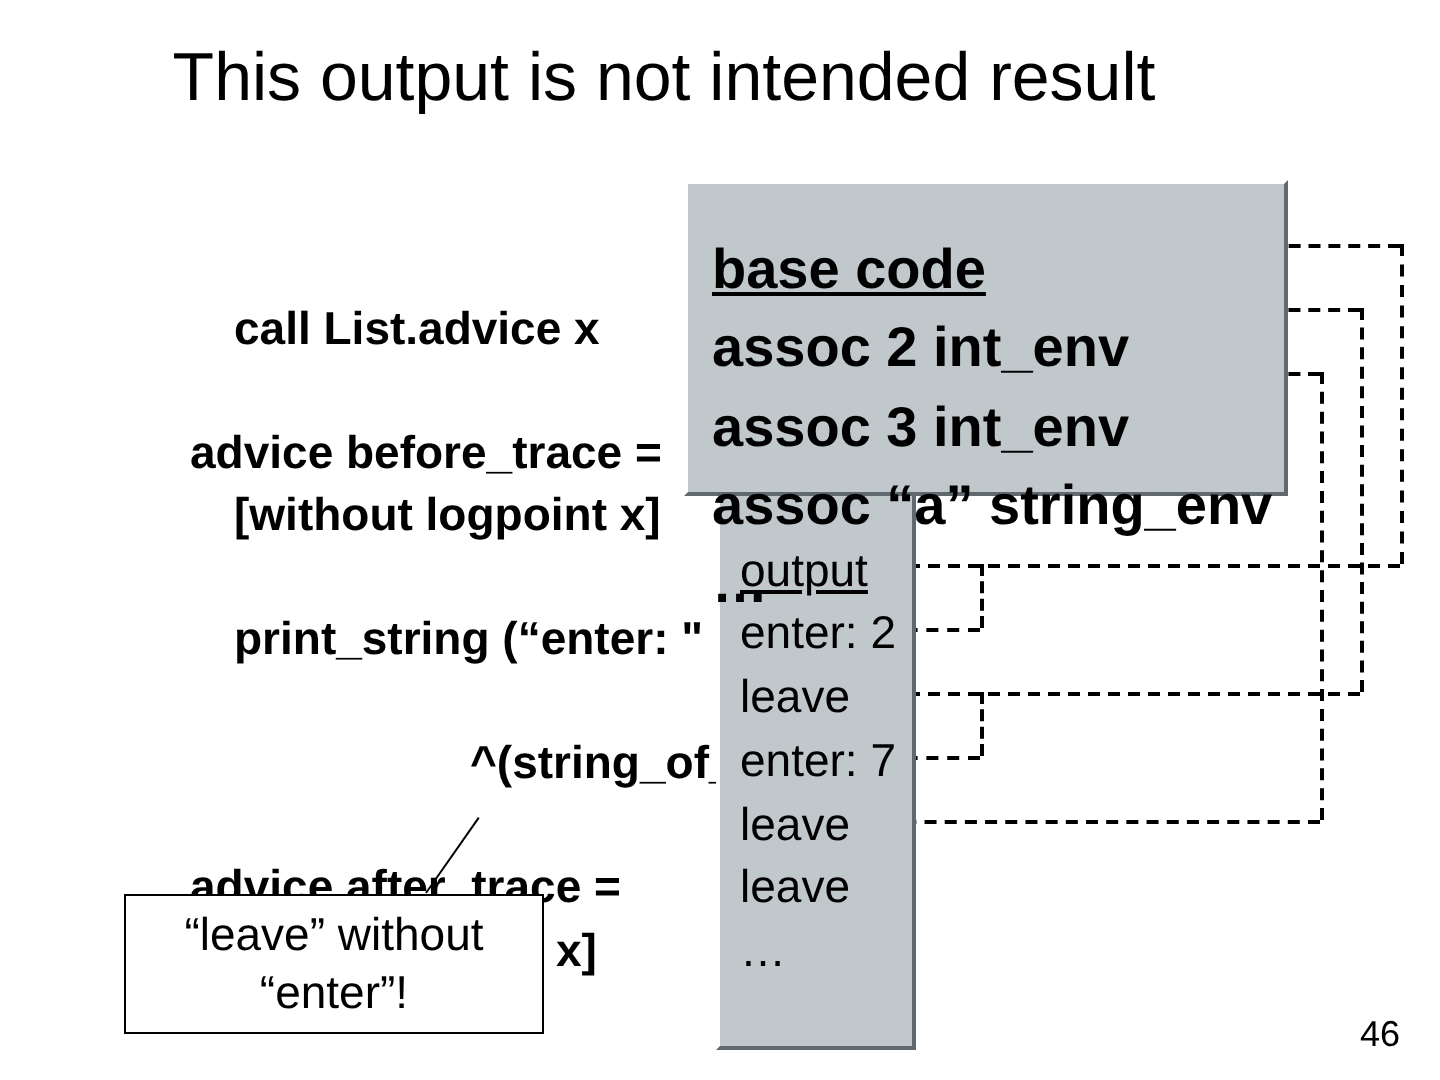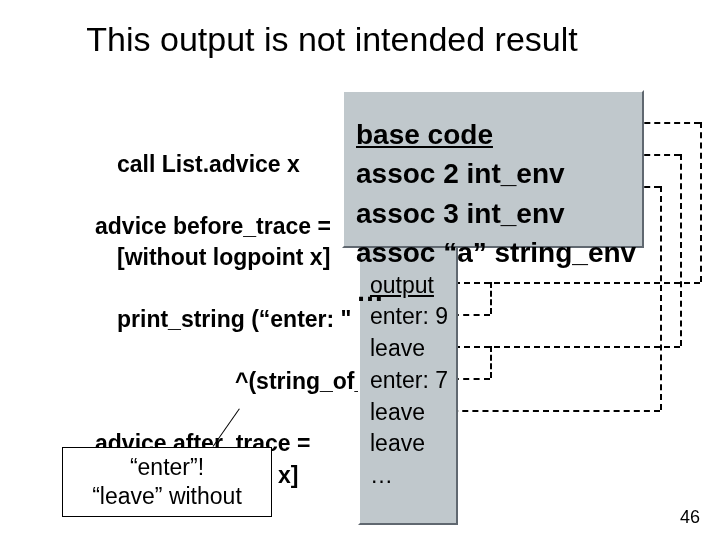--- a/index.html
+++ b/index.html
@@ -131,40 +131,40 @@
 <span>advice before_trace =</span>
 <span class="i1">[without logpoint x]</span>
 <span class="i1">print_string (“enter: "</span>
 <span class="i2">^(string_of_</span>
 <span>advice after_trace =</span>
 <span class="i1">[after logpoint x]</span>
 
 </div>
 
 <div class="note-box">
+  <span>“leave” without</span>
   <span>“enter”!</span>
-  <span>“leave” without</span>
 </div>
 
 <div class="solid-line" style="left:213px; top:446px; width:46px; transform:rotate(-55deg); transform-origin:left center;"></div>
 
 <div class="output-panel"></div>
 <div class="base-panel"></div>
 
 <div class="base-text">
 <span class="u">base code</span>
 <span>assoc 2 int_env</span>
 <span>assoc 3 int_env</span>
 <span>assoc “a” string_env</span>
 <span>…</span>
 </div>
 
 <div class="output-text">
 <span class="u">output</span>
-<span>enter: 9</span>
+<span>enter: 2</span>
 <span>leave</span>
 <span>enter: 7</span>
 <span>leave</span>
 <span>leave</span>
 <span>…</span>
 </div>
 
 <div class="hline dash-h" style="left:535px; top:122px; width:165px;"></div>
 <div class="vline dash-v" style="left:700px; top:122px; height:160px;"></div>
 <div class="hline dash-h" style="left:454px; top:282px; width:246px;"></div>

